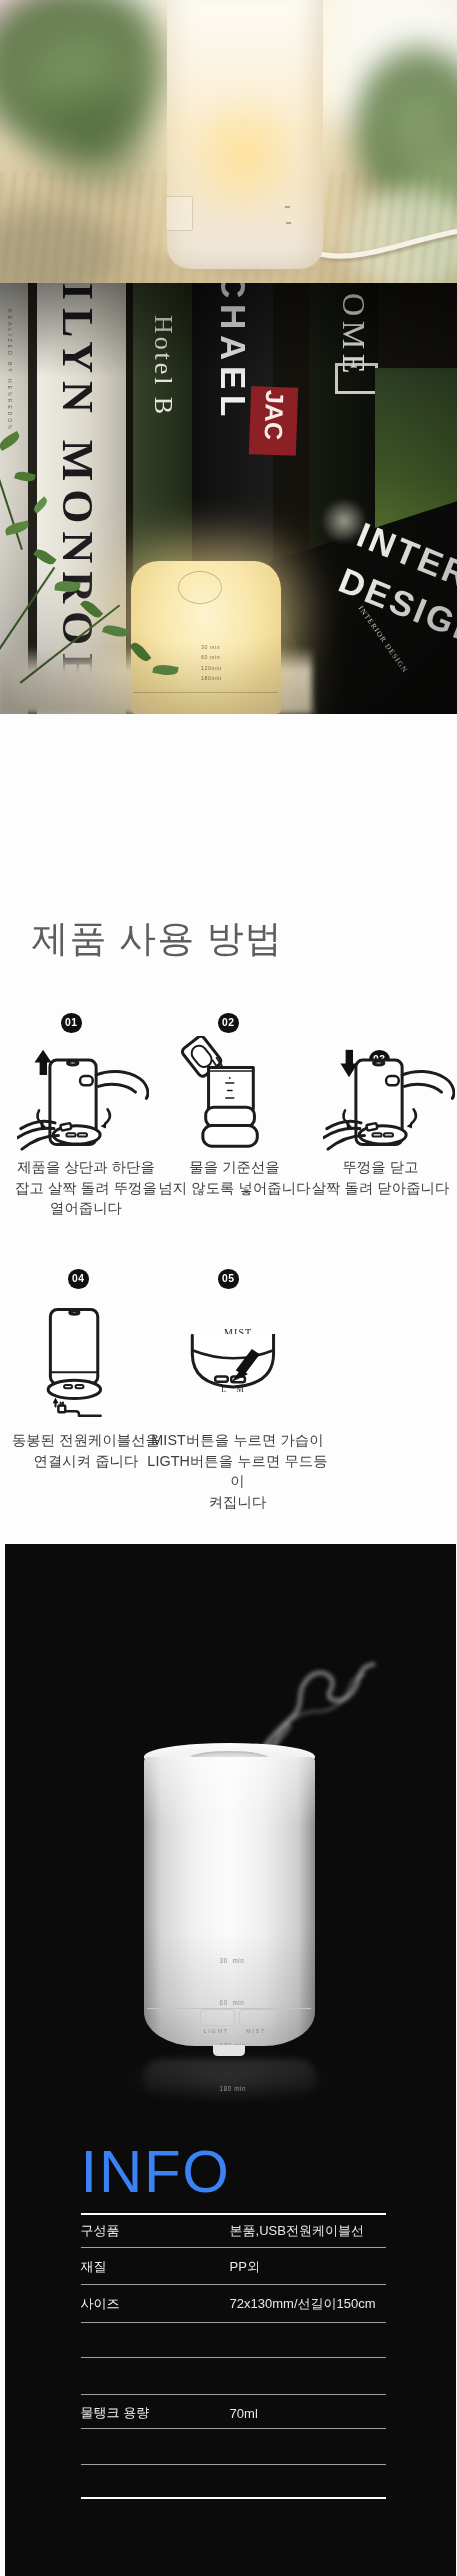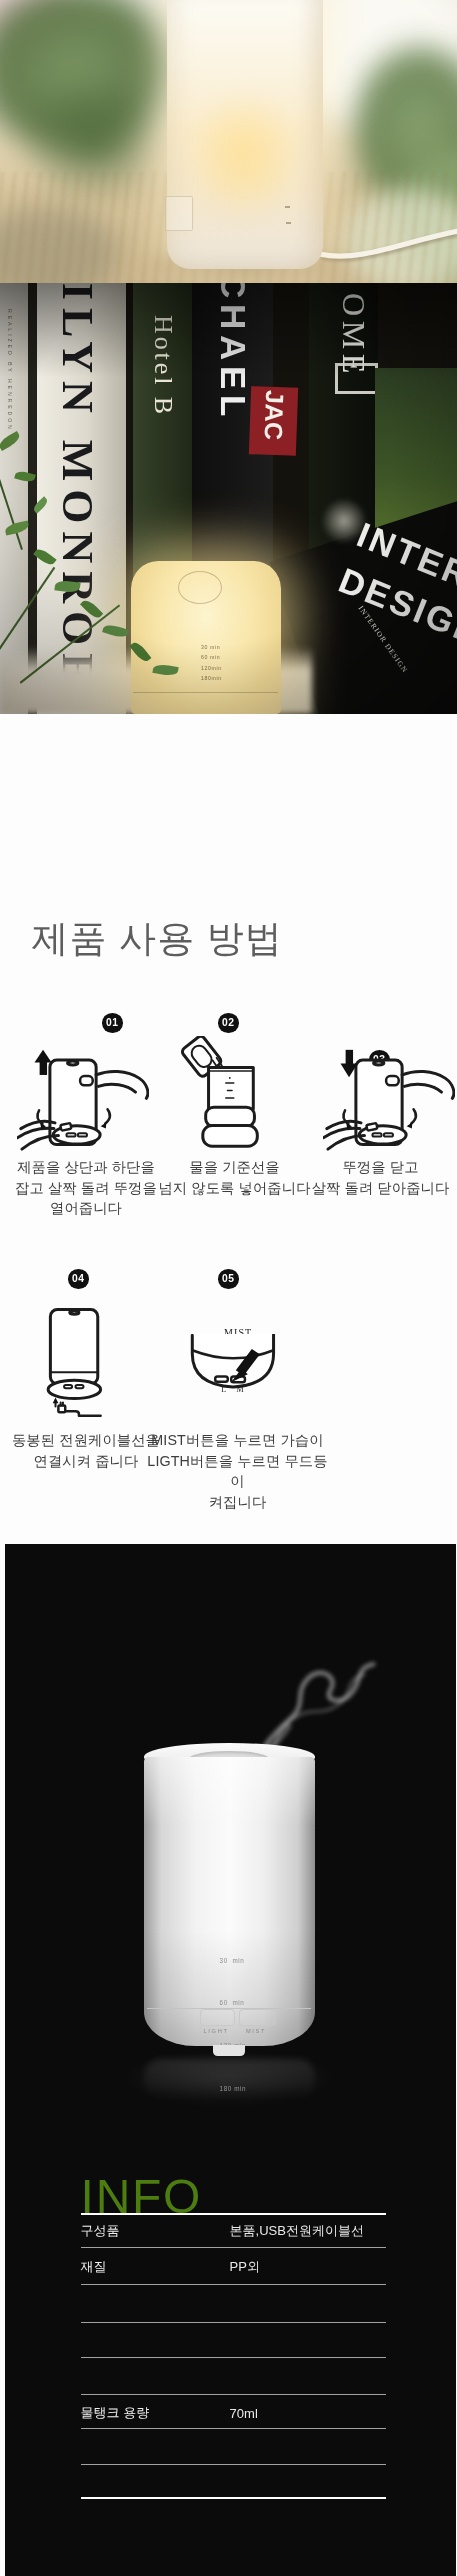--- a/index.html
+++ b/index.html
@@ -18,21 +18,21 @@
   .illo{position:absolute;}
   .illo path,.illo rect,.illo ellipse,.illo circle,.illo line{vector-effect:non-scaling-stroke;}
   .mist-btn-label{position:absolute;font-family:"Liberation Serif","DejaVu Serif",serif;font-size:10px;letter-spacing:1.1px;color:#1c1c1c;text-align:left;}
   .lm-label{position:absolute;font-family:"Liberation Serif","DejaVu Serif",serif;font-size:8px;color:#1c1c1c;text-align:center;}
   
   .black-sec{position:absolute;left:4.6px;top:1544px;width:451px;height:1032px;background:#0b0b0b;overflow:hidden;}
   .timer-marks{position:absolute;left:214px;top:381px;font-size:6.3px;line-height:14.3px;color:#8d8d8d;letter-spacing:0.6px;white-space:pre;}
   .timer-marks span{display:block;}
   .pbtn{position:absolute;height:15px;border:0.9px solid #c9c9c9;border-radius:4px;background:rgba(255,255,255,.05);}
   .pbtn-label{position:absolute;font-size:5.7px;letter-spacing:1.7px;color:#8a8a8a;text-align:center;}
-  .info-title{position:absolute;left:76px;top:631px;font-size:48px;line-height:44px;color:#4d7c0f;letter-spacing:1.7px;}
+  .info-title{position:absolute;left:76px;top:606px;font-size:60px;line-height:44px;color:#3b82f6;letter-spacing:1.7px;}
   .rule{position:absolute;left:76px;width:305px;background:#ffffff;}
   .divider{position:absolute;left:76px;width:305px;height:0.6px;background:rgba(255,255,255,.62);}
   .spec-row{position:absolute;left:76px;width:305px;height:20.6px;}
   .spec-label{position:absolute;left:0;top:50%;transform:translateY(-50%);font-size:13px;color:#f0f0f0;white-space:nowrap;}
   .spec-label.shift{left:25px;}
   .spec-value{position:absolute;left:149px;top:50%;transform:translateY(-50%);font-size:13px;color:#e9e9e9;white-space:nowrap;}
   
   .spine-big{font-family:"Liberation Serif","DejaVu Serif",serif;font-weight:700;}
   .pre{white-space:pre-line;}
 </style>
@@ -118,21 +118,21 @@
     <div class="abs" style="left:80px;top:321px;width:23px;height:10.3px;background:#497431;border-radius:60% 0 60% 0;transform:rotate(46deg);"></div>
     <div class="abs" style="left:103px;top:343px;width:25px;height:10.3px;background:#558040;border-radius:60% 0 60% 0;transform:rotate(18deg);"></div>
     <div class="abs" style="left:129px;top:364px;width:23px;height:9.7px;background:#487230;border-radius:60% 0 60% 0;transform:rotate(52deg);"></div>
     <div class="abs" style="left:153px;top:382px;width:25px;height:10.3px;background:#5a8742;border-radius:60% 0 60% 0;transform:rotate(10deg);"></div>
     <div class="abs" style="left:32px;top:218px;width:17px;height:8px;background:#61914b;border-radius:60% 0 60% 0;transform:rotate(-42deg);"></div>
     <div class="abs" style="left:0;top:0;width:458px;height:431px;background:radial-gradient(ellipse at 45% 40%,transparent 52%,rgba(0,0,0,.38) 100%),linear-gradient(180deg,rgba(0,0,0,.45),transparent 22%);"></div>
   </div>
 
   <h1 class="usage-title" style="margin:0;font-weight:400;">제품 사용 방법</h1>
 
-  <div class="badge" style="left:61px;top:1013px;margin-left:41px;">01</div>
+  <div class="badge" style="left:61px;top:1013px;">01</div>
   <div class="badge" style="left:218px;top:1013px;">02</div>
   <div class="badge" style="left:369px;top:1050px;">03</div>
   <div class="badge" style="left:68px;top:1269px;">04</div>
   <div class="badge" style="left:218px;top:1269px;">05</div>
 
   <svg class="illo" style="left:17px;top:1043px;" width="132" height="113" viewBox="0 0 230 198">
     <g fill="none" stroke="#1c1c1c" stroke-width="3" stroke-linecap="round" stroke-linejoin="round">
       <rect x="57" y="30" width="81" height="148" rx="12" fill="#ffffff"></rect>
       <ellipse cx="97" cy="35" rx="9" ry="3.5"></ellipse>
       <path d="M138,56 C160,47 192,47 214,62 C228,72 232,88 226,97"></path>
@@ -278,20 +278,24 @@
       <span class="spec-value">본품,USB전원케이블선</span>
     </div>
     <div class="divider" style="top:703px;"></div>
 
     <div class="spec-row" style="top:713px;">
       <span class="spec-label">재질</span>
       <span class="spec-value">PP외</span>
     </div>
     <div class="divider" style="top:740px;"></div>
 
+    <div class="spec-row" style="top:750px;">
+      <span class="spec-label">사이즈</span>
+      <span class="spec-value">72x130mm/선길이150cm</span>
+    </div>
     <div class="divider" style="top:778px;"></div>
 
     <div class="divider" style="top:813px;"></div>
 
     <div class="divider" style="top:850px;"></div>
 
     <div class="spec-row" style="top:859px;">
       <span class="spec-label">물탱크 용량</span>
       <span class="spec-value">70ml</span>
     </div>

